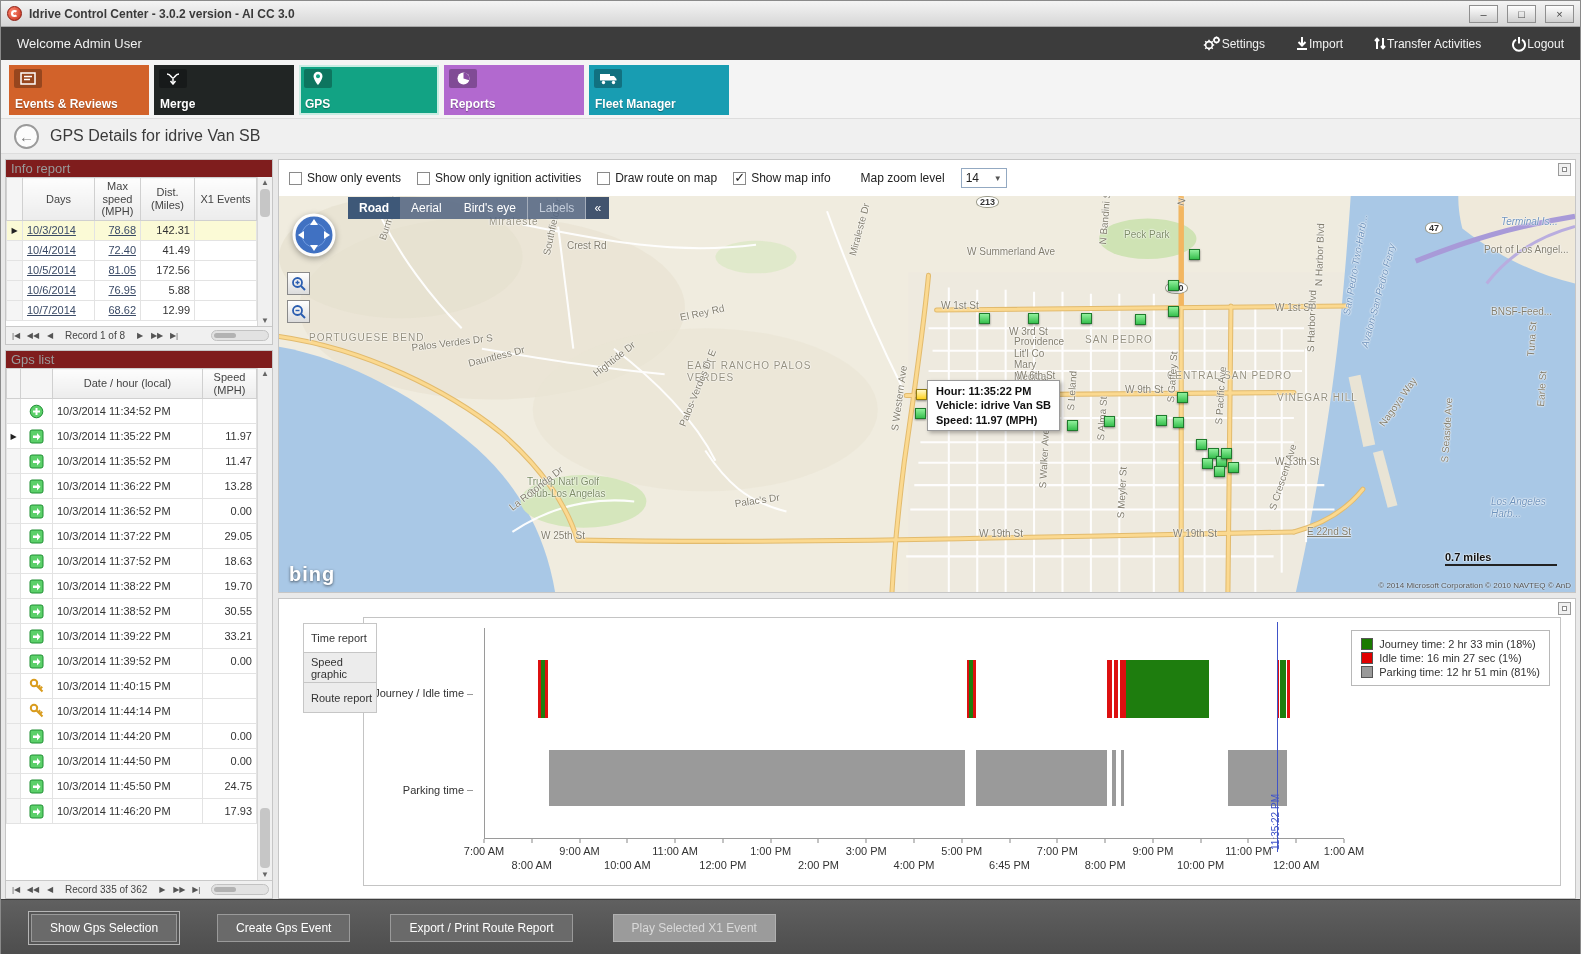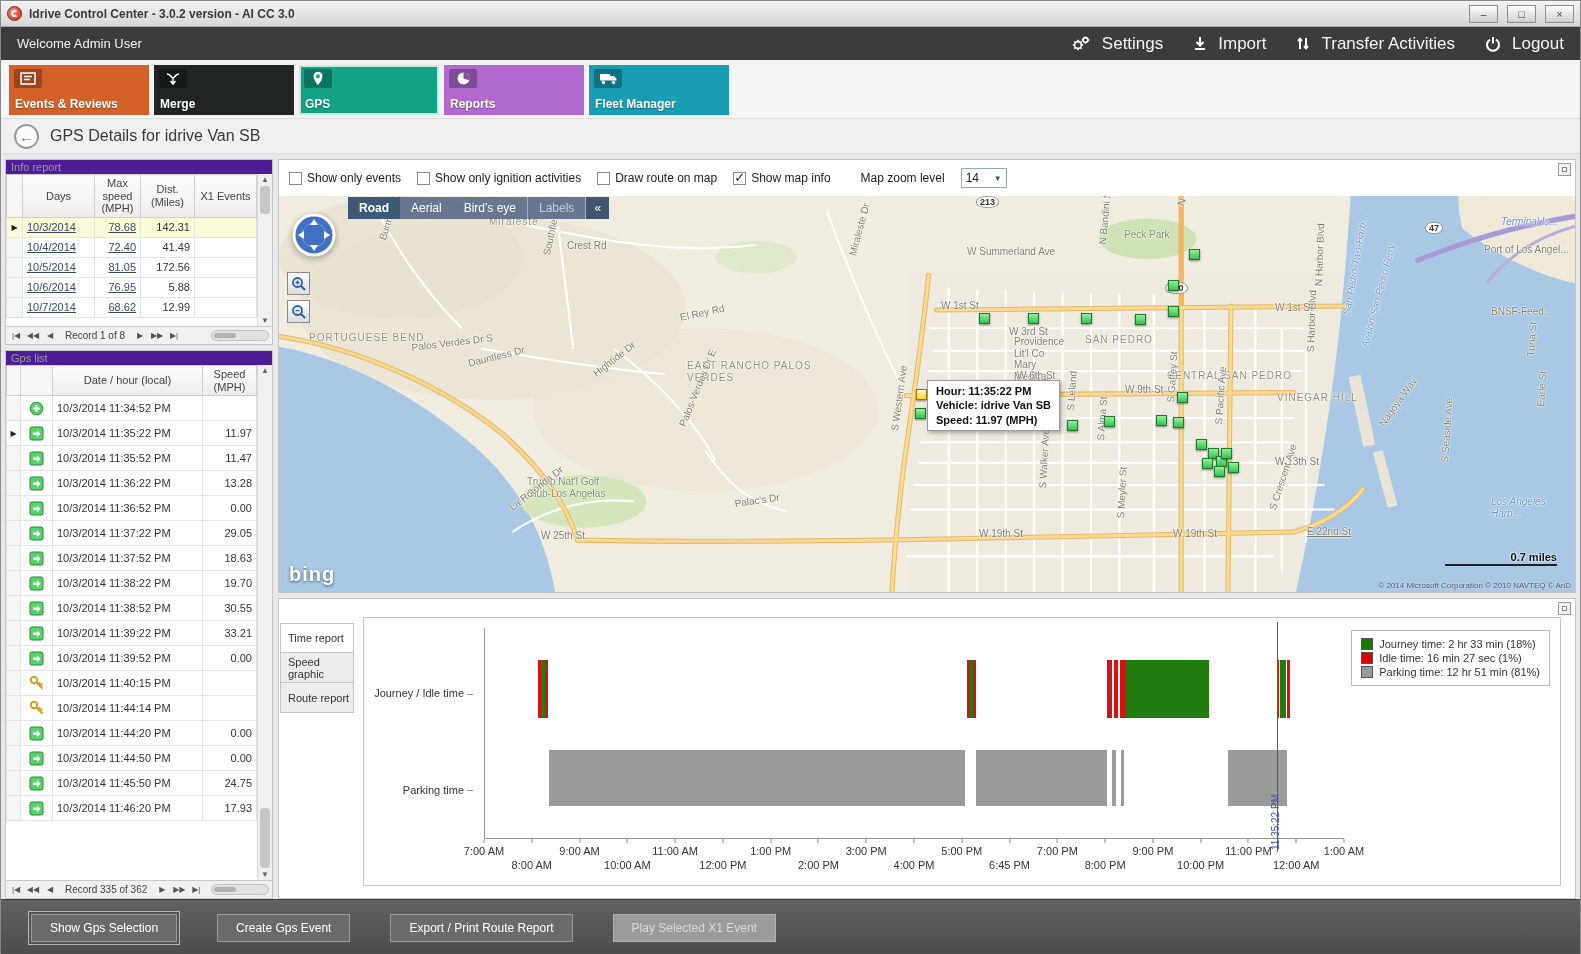--- a/index.html
+++ b/index.html
@@ -10,41 +10,41 @@
   .titlebar{height:26px;background:linear-gradient(#f4f4f4,#d6d6d6);border-bottom:1px solid #a8a8a8;display:flex;align-items:center;padding:0 6px;gap:7px;flex:none}
   .app-icon{width:15px;height:15px;border-radius:50%;background:radial-gradient(circle at 35% 35%,#ff8a72,#c22a18);border:1px solid #8e1c10;position:relative;flex:none}
   .app-icon::after{content:"";position:absolute;inset:3px;border:2px solid #fff;border-right-color:transparent;border-radius:50%}
   .titlebar .title{font-weight:bold;color:#3a3a3a;flex:1;font-size:12px}
   .winbtn{width:29px;height:18px;border:1px solid #8f8f8f;background:linear-gradient(#fefefe,#cfcfcf);display:flex;align-items:center;justify-content:center;font-size:11px;color:#444;margin-left:2px;cursor:pointer}
 
   
   .menubar{height:33px;background:#3c3c3c;display:flex;align-items:center;color:#f2f2f2;padding:0 16px;flex:none}
   .menubar .welcome{font-size:13px}
   .menubar .actions{margin-left:auto;display:flex;gap:30px;align-items:center}
-  .action{display:flex;align-items:center;gap:11px;font-size:17px;cursor:pointer}
+  .action{display:flex;align-items:center;gap:0;font-size:12px;cursor:pointer}
   .action svg{display:block}
 
   
   .tilenav{height:59px;background:#f4f4f4;display:flex;gap:5px;padding:5px 0 4px 8px;border-bottom:1px solid #ddd;flex:none}
   .tile{width:140px;height:50px;position:relative;color:#fff;cursor:pointer;flex:none}
   .tile .tile-icon{position:absolute;top:4px;left:5px;width:28px;height:19px;background:rgba(0,0,0,.28);border-radius:2px;display:flex;align-items:center;justify-content:center}
   .tile .tile-label{position:absolute;left:6px;bottom:4px;font-weight:bold;font-size:12px;text-shadow:0 1px 1px rgba(0,0,0,.35);white-space:nowrap}
   .tile.selected{outline:2px solid #c8ece2;outline-offset:-2px}
 
   
   .pageheader{height:35px;background:#f0f0f0;display:flex;align-items:center;gap:11px;padding:0 13px;border-bottom:1px solid #ddd;flex:none}
   .backbtn{width:25px;height:25px;border-radius:50%;border:2px solid #9a9a9a;color:#7a7a7a;display:flex;align-items:center;justify-content:center;font-size:15px;background:#fcfcfc;cursor:pointer;flex:none}
   .pagetitle{font-size:16px;color:#3a3a3a}
 
   
   .content{display:flex;height:745px;padding:5px 4px 0 4px;gap:5px;flex:none}
   .leftcol{width:268px;display:flex;flex-direction:column;gap:5px;flex:none}
   .rightcol{flex:1;display:flex;flex-direction:column;gap:5px;min-width:0}
   .panel{background:#fff;border:1px solid #c6c6c6;display:flex;flex-direction:column;overflow:hidden;position:relative}
-  .panel-title{font-size:11px;color:#9a9a9a;padding:1px 5px;background:#4c1d95;flex:none}
+  .panel-title{font-size:13px;color:#9a9a9a;padding:1px 5px;background:#7f1d1d;flex:none}
   .collapse-btn{position:absolute;top:3px;right:4px;width:13px;height:13px;border:1px solid #9a9a9a;background:#f0f0f0;z-index:30;cursor:pointer}
   .collapse-btn::after{content:"";position:absolute;inset:3px;border:1px solid #888;background:#fff}
 
   
   .tablewrap{position:relative;overflow:hidden;flex:1}
   table.grid{border-collapse:collapse;table-layout:fixed;font-size:11px;width:calc(100% - 15px)}
   .grid th{background:linear-gradient(#fdfdfd,#ececec);border:1px solid #d0d0d0;font-weight:normal;color:#444;padding:2px 1px;text-align:center;white-space:pre-line;line-height:1.15}
   .grid td{border:1px solid #e3e3e3;padding:1px 4px;overflow:hidden;white-space:nowrap}
   .info-grid td{height:20px}
   .gps-grid td{height:25px}
@@ -91,27 +91,27 @@
   .mapviewbar{position:absolute;left:69px;top:1px;height:22px;display:flex;background:rgba(84,103,131,.88);color:#fff;font-size:12px;align-items:stretch;z-index:10}
   .mv{padding:3px 11px;display:flex;align-items:center;cursor:pointer;white-space:nowrap}
   .mv.active{background:#3e5878;font-weight:bold}
   .mv.disabled{color:#c3ccda;border-left:1px solid rgba(255,255,255,.4);border-right:1px solid rgba(255,255,255,.4)}
   .mv.collapse{background:rgba(62,80,106,.9);padding:3px 8px}
   .compass{position:absolute;left:12px;top:16px;z-index:10;cursor:pointer;filter:drop-shadow(0 2px 3px rgba(0,0,0,.35))}
   .zoombtn{position:absolute;left:8px;width:23px;height:23px;border:1px solid #8a8a8a;background:linear-gradient(#ffffff,#dcdcdc);display:flex;align-items:center;justify-content:center;z-index:10;cursor:pointer}
   .zoombtn.zin{top:76px}
   .zoombtn.zout{top:104px}
   .tooltip{position:absolute;left:648px;top:184px;background:#fff;border:1px solid #9a9a9a;box-shadow:2px 2px 4px rgba(0,0,0,.3);padding:3px 8px;font-size:11px;font-weight:bold;color:#111;z-index:20;white-space:nowrap;line-height:1.3}
-  .scalebar{position:absolute;right:18px;bottom:26px;width:112px;border-bottom:2px solid #222;text-align:right;font-size:11px;font-weight:bold;color:#111;text-shadow:0 0 2px #fff,0 0 2px #fff;z-index:8;padding-bottom:1px}
+  .scalebar{position:absolute;right:18px;bottom:26px;width:112px;border-bottom:2px solid #222;text-align:left;font-size:11px;font-weight:bold;color:#111;text-shadow:0 0 2px #fff,0 0 2px #fff;z-index:8;padding-bottom:1px}
   .binglogo{position:absolute;left:10px;bottom:6px;color:#fff;font-size:20px;font-weight:bold;letter-spacing:1px;text-shadow:0 1px 3px rgba(0,0,0,.6);z-index:8}
   .mapcopy{position:absolute;right:4px;bottom:2px;font-size:8px;color:#555;text-shadow:0 0 2px #fff;z-index:8}
 
   
   .chart-panel{flex:1;background:#fff}
-  .chart-tabs{position:absolute;left:1px;top:24px;width:74px;z-index:5}
+  .chart-tabs{position:absolute;left:24px;top:24px;width:74px;z-index:5}
   .ctab{height:30px;background:#ececec;border:1px solid #c6c6c6;border-top:none;display:flex;align-items:center;padding-left:7px;font-size:11px;color:#333;cursor:pointer}
   .ctab:first-child{border-top:1px solid #c6c6c6}
   .ctab.active{background:#fff}
   .plotbox{position:absolute;left:84px;top:18px;right:14px;bottom:12px;border:1px solid #c4c4c4;background:#fff}
   .rowlabel{position:absolute;left:0;width:112px;text-align:right;font-size:11px;color:#333;padding-right:12px}
   .rowlabel::after{content:"";position:absolute;right:3px;top:55%;width:6px;height:1px;background:#999}
   .rowlabel.r1{top:26%}
   .rowlabel.r2{top:62%}
   .axis-y{position:absolute;left:120px;top:10px;bottom:46px;width:1px;background:#9a9a9a}
   .xaxis{position:absolute;left:120px;right:216px;bottom:46px;height:1px;background:#9a9a9a}

